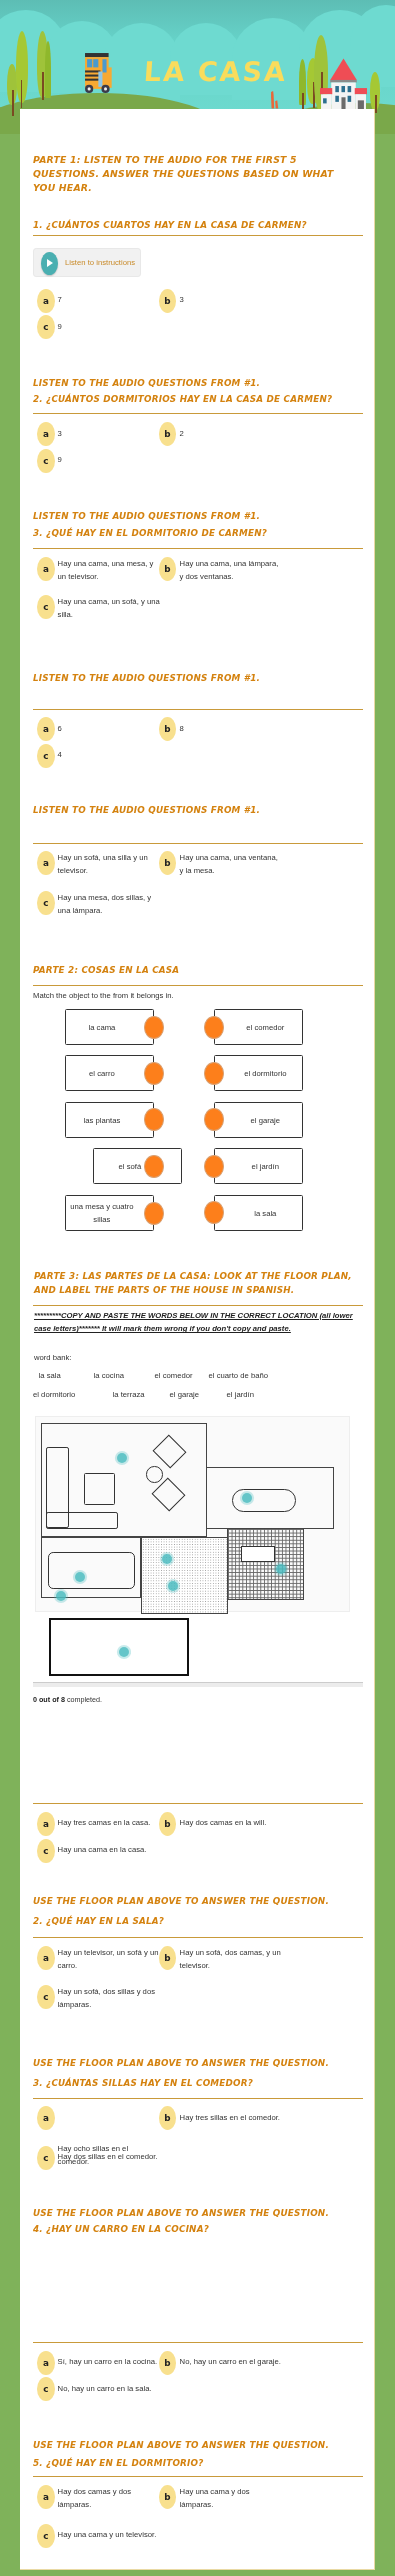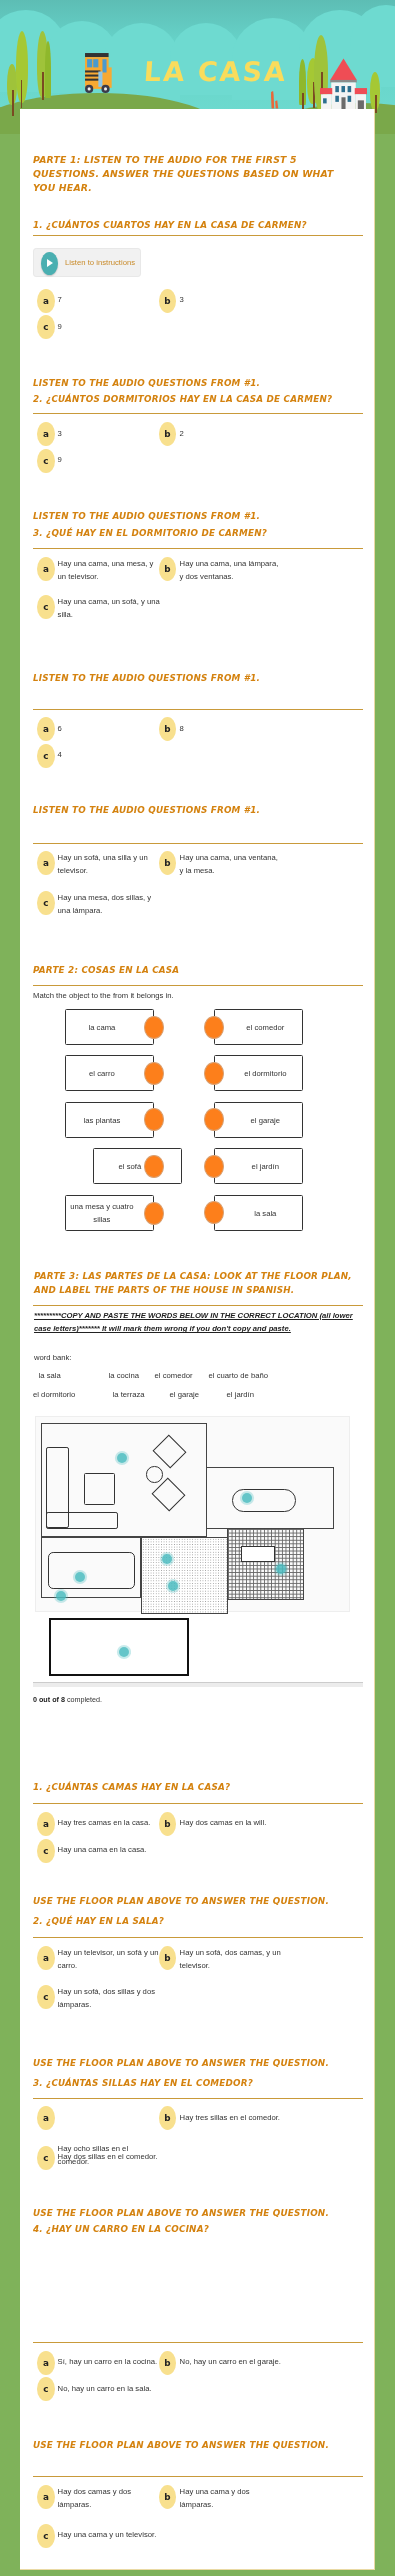--- a/index.html
+++ b/index.html
@@ -275,21 +275,21 @@
     <div class="match-dot" style="left:184px;top:1092px;"></div>
   </div>
 
   <div class="abs heading" style="left:14.4px;top:1160px;width:330px;">Parte 3:  Las partes de la casa: Look at the floor plan, and label the parts of the house in Spanish.</div>
   <div class="rule" style="top:1196px;"></div>
   <div class="abs warn" style="left:14.4px;top:1200px;">*********COPY AND PASTE THE WORDS BELOW IN THE CORRECT LOCATION (all lower case letters)*******  It will mark them wrong if you don't copy and paste.</div>
   <div class="abs plain" style="left:14.4px;top:1244px;">word bank:</div>
 
   <div>
     <span class="word" style="left:19px;top:1262px;">la sala</span>
-    <span class="word" style="left:89px;top:1262px;">la cocina</span>
+    <span class="word" style="left:74px;top:1262px;">la cocina</span>
     <span class="word" style="left:135px;top:1262px;">el comedor</span>
     <span class="word" style="left:189px;top:1262px;">el cuarto de baño</span>
     <span class="word" style="left:13.4px;top:1281px;">el dormitorio</span>
     <span class="word" style="left:93px;top:1281px;">la terraza</span>
     <span class="word" style="left:150px;top:1281px;">el garaje</span>
     <span class="word" style="left:207px;top:1281px;">el jardín</span>
   </div>
 
   <div class="floorplan">
     <div class="fp-wall" style="left:5.2px;top:6.2px;width:166px;height:114px;"></div>
@@ -317,21 +317,20 @@
   </div>
 
   <div class="garden">
     <div class="fp-marker" style="left:68px;top:27px;"></div>
   </div>
 
   <div class="progress-bar"></div>
   <div class="progress-text"><b>0 out of 8</b><span> completed.</span></div>
 
 
-  <div class="abs heading" style="left:13.4px;top:1671px;width:330px;">1. ¿Cuántas camas hay en la casa?</div>
   <div class="rule" style="top:1694px;"></div>
   <div class="opt-badge" style="left:17.5px;top:1703px;">
       <span>a</span>
     </div>
   <div class="opt-text" style="left:38px;top:1707px;">Hay tres camas en la casa.</div>
   <div class="opt-badge" style="left:139px;top:1703px;">
       <span>b</span>
     </div>
   <div class="opt-text" style="left:160px;top:1707px;">Hay dos camas en la will.</div>
   <div class="opt-badge" style="left:17.5px;top:1730px;">
@@ -384,20 +383,21 @@
   <div class="opt-badge" style="left:139px;top:2242px;">
       <span>b</span>
     </div>
   <div class="opt-text" style="left:160px;top:2246px;width:118px;">No, hay un carro en el garaje.</div>
   <div class="opt-badge" style="left:17.5px;top:2268px;">
       <span>c</span>
     </div>
   <div class="opt-text" style="left:38px;top:2273px;width:118px;">No, hay un carro en la sala.</div>
 
   <div class="abs heading" style="left:13.4px;top:2329px;width:330px;">Use the floor plan above to answer the question.</div>
+  <div class="abs heading" style="left:13.4px;top:2347px;width:330px;">5. ¿Qué hay en el dormitorio?</div>
   <div class="rule" style="top:2367px;"></div>
   <div class="opt-badge" style="left:17.5px;top:2376px;">
       <span>a</span>
     </div>
   <div class="opt-text" style="left:38px;top:2376px;">Hay dos camas y dos lámparas.</div>
   <div class="opt-badge" style="left:139px;top:2376px;">
       <span>b</span>
     </div>
   <div class="opt-text" style="left:160px;top:2376px;">Hay una cama y dos lámparas.</div>
   <div class="opt-badge" style="left:17.5px;top:2415px;">

